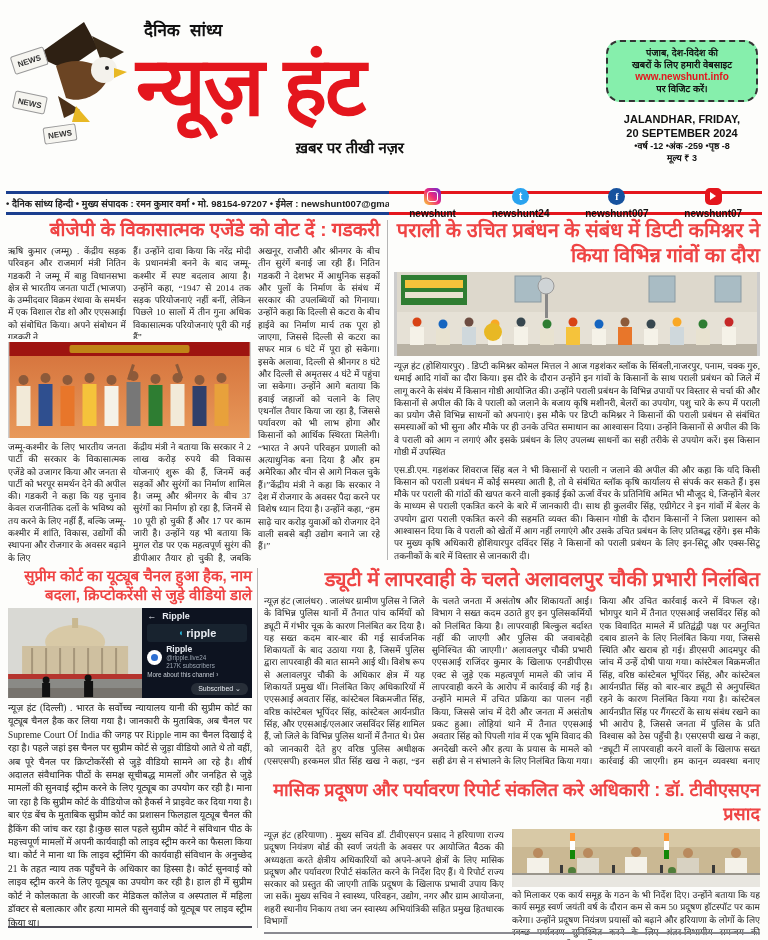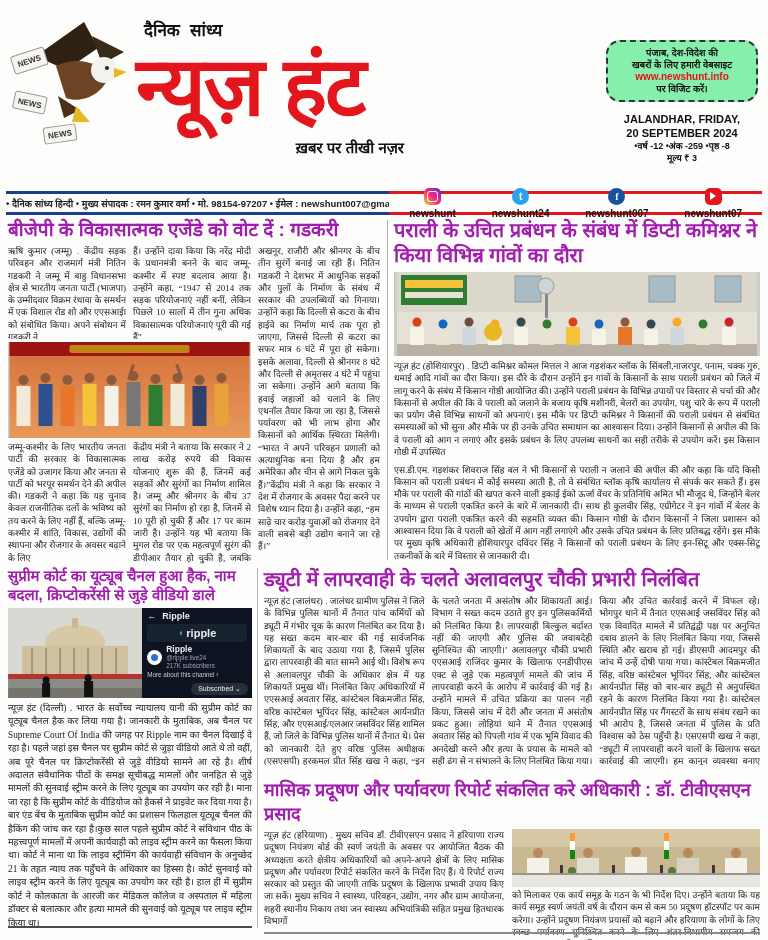--- a/index.html
+++ b/index.html
@@ -33,21 +33,21 @@
        font-weight:bold;font-size:10px;color:#111;flex-direction:column;}
   .sic{width:17px;height:17px;border-radius:50%;display:flex;align-items:center;justify-content:center;
        color:#fff;font-size:10px;font-weight:bold;flex:0 0 auto;}
   .sic.ig{background:linear-gradient(45deg,#f9ce34,#ee2a7b,#6228d7);border-radius:5px;}
   .sic.ig i{width:9px;height:9px;border:1.6px solid #fff;border-radius:3px;display:block;}
   .sic.tw{background:#2aa3ef;}
   .sic.fb{background:#17529e;font-family:"Liberation Serif",serif;}
   .sic.yt{background:#e4161d;border-radius:5px;}
   .sic.yt i{width:0;height:0;border-left:6px solid #fff;border-top:4px solid transparent;border-bottom:4px solid transparent;display:block;}
   
-  .hl{font-family:"Liberation Sans",sans-serif;font-weight:bold;color:#a21caf;text-align:left;margin:0;}
+  .hl{font-family:"Liberation Sans",sans-serif;font-weight:bold;color:#ef4444;text-align:right;margin:0;}
   .art-text{font-size:9px;line-height:12.3px;text-align:justify;overflow:hidden;color:#222;}
   .vr{position:absolute;width:1px;background:#b5b5b5;}
   .photo{background:#ccc;overflow:hidden;}
   .sec{position:absolute;}
   .cols{display:flex;gap:7px;}
   .cols>div{flex:1;}
   
   .shot{display:flex;width:100%;height:100%;}
   .shot .court{width:55%;height:100%;}
   .shot .panel{width:45%;height:100%;background:#0d1320;color:#e8ecf2;

